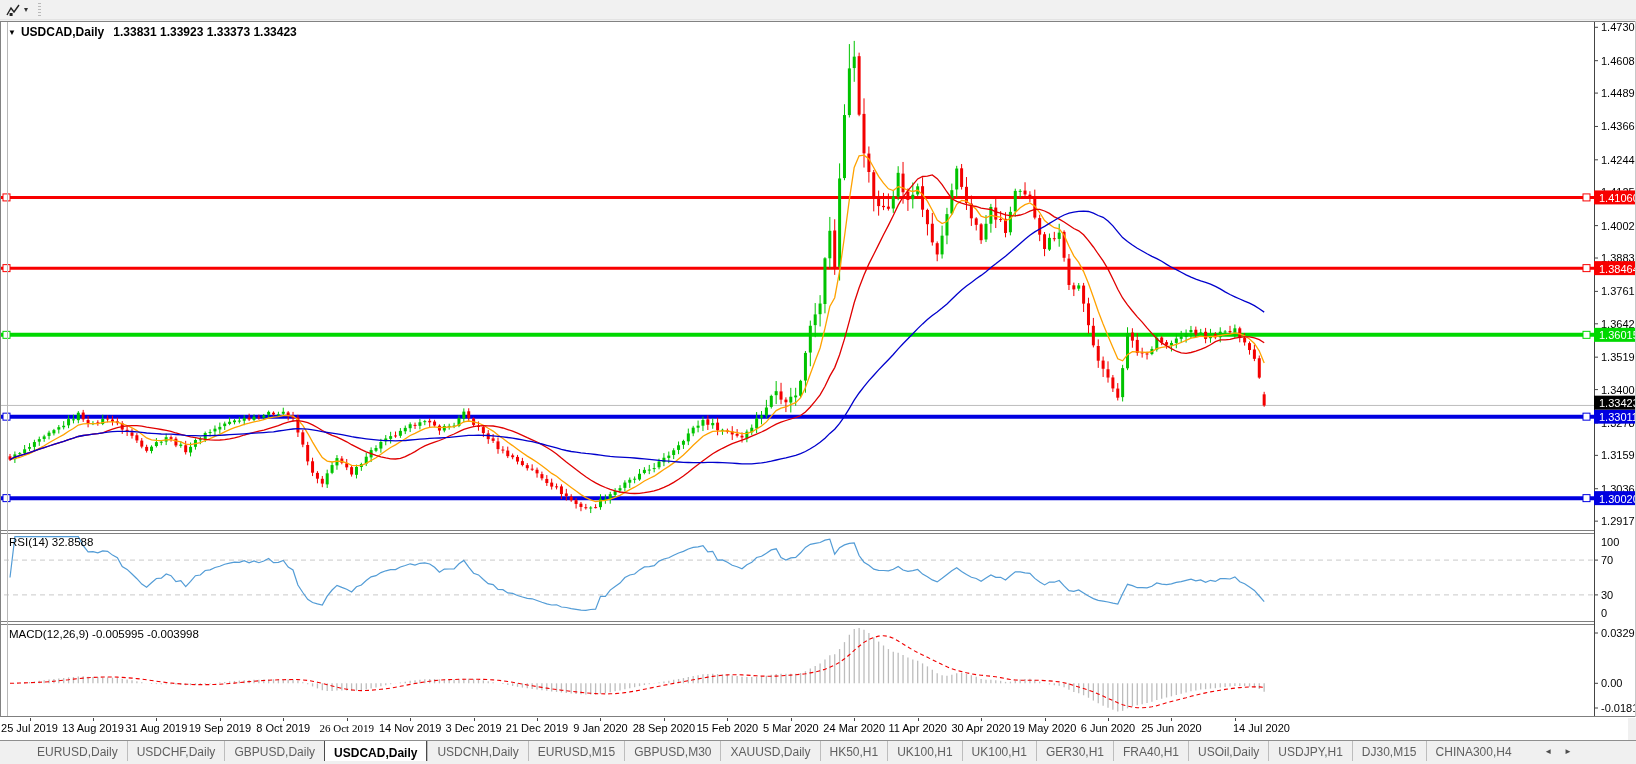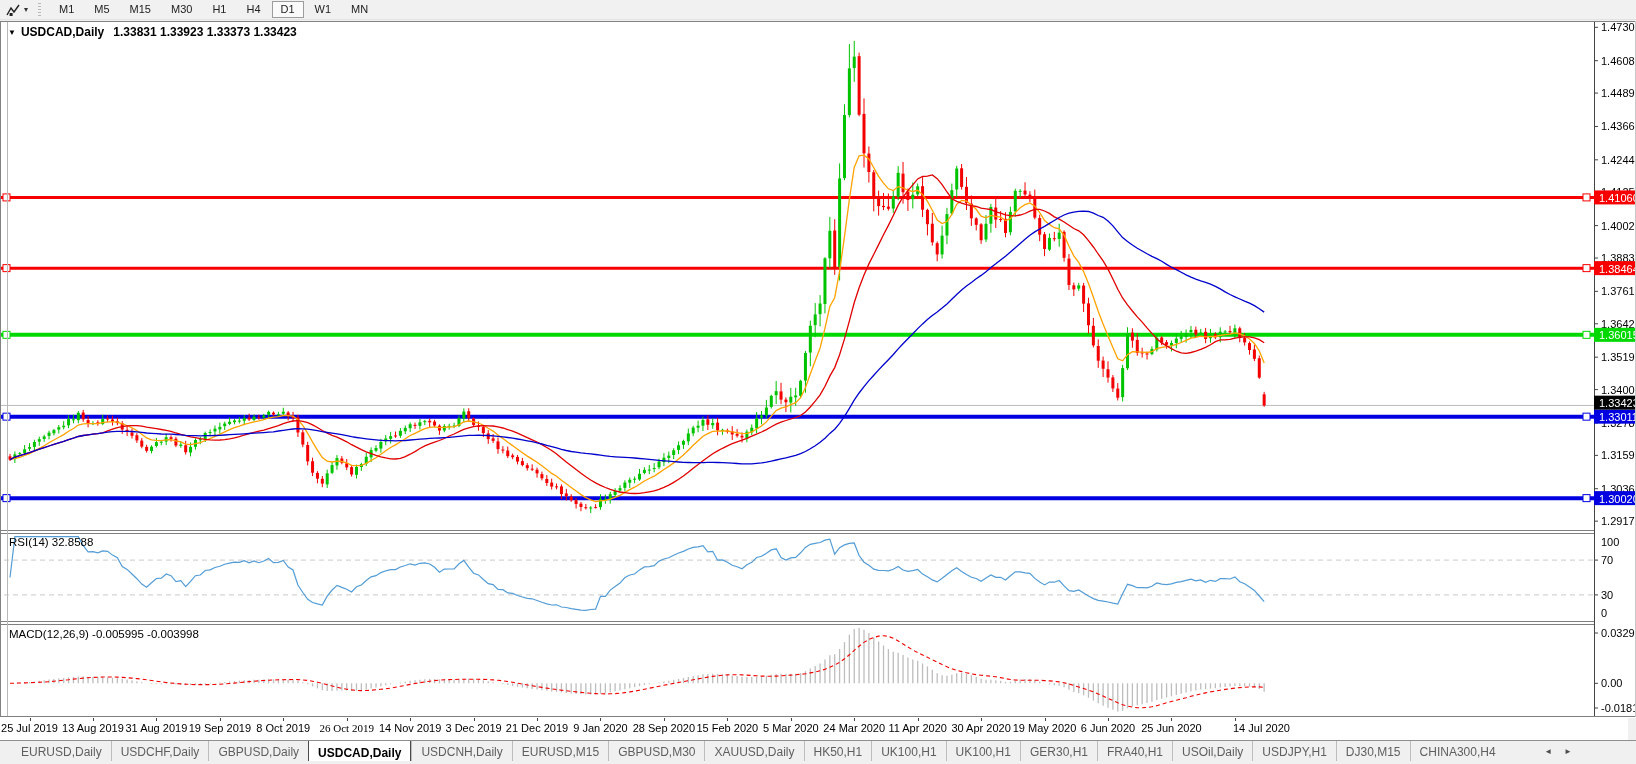--- a/index.html
+++ b/index.html
@@ -19,21 +19,21 @@
   #rsi-label{left:9px;top:536px;}
   #macd-label{left:9px;top:628px;}
   .tri{display:inline-block;font-size:8px;vertical-align:1px;margin-right:5px;}
   .ohlc{margin-left:9px;font-weight:bold;}
   
   #date-axis{position:absolute;left:0;top:718px;width:1616px;height:22px;background:#ffffff;padding-left:12px;}
   .date-label{position:absolute;top:4px;width:110px;margin-left:-55px;text-align:center;font-size:11px;color:#000;white-space:nowrap;}
   .date-tick{position:absolute;top:0;width:1px;height:3px;background:#444;}
   
   #tabbar{position:absolute;left:0;top:740px;width:1636px;height:21px;background:#f0f0f0;border-top:1px solid #8f8f8f;display:flex;align-items:stretch;}
-  #tabs{display:flex;align-items:stretch;padding-left:12px;overflow:hidden;white-space:nowrap;}
+  #tabs{display:flex;align-items:stretch;padding-left:28px;overflow:hidden;white-space:nowrap;}
   .tab{font-size:12px;color:#5f5f5f;padding:3px 9px 0 9px;line-height:16px;white-space:nowrap;}
   .tab + .tab{border-left:1px solid #bdbdbd;}
   .tab.active{background:#ffffff;color:#000;border:1px solid #4a4a4a;border-left:1px solid #4a4a4a !important;margin-top:-1px;padding-top:4px;font-weight:bold;}
   #tab-arrows{position:absolute;right:64px;top:0;height:21px;display:flex;align-items:center;gap:12px;}
   .tab-arrow{font-size:8px;color:#4d4d4d;}
   #status-strip{position:absolute;left:0;top:761px;width:1636px;height:3px;background:#f0f0f0;}
 </style>
 </head>
 <body>
 
@@ -41,31 +41,20 @@
 
   <div id="toolbar">
     <div class="tool-icon-group">
       <svg width="15" height="14" viewBox="0 0 15 14">
         <path d="M1 12 L5 5 L8 9 L13 2" stroke="#222" stroke-width="1.4" fill="none"></path>
         <rect x="3.6" y="10" width="3" height="3" fill="#222"></rect>
       </svg>
       <span class="caret">▾</span>
     </div>
     <div class="grip"></div>
-    <div id="tf-buttons">
-        <div class="tfbtn">M1</div>
-        <div class="tfbtn">M5</div>
-        <div class="tfbtn">M15</div>
-        <div class="tfbtn">M30</div>
-        <div class="tfbtn">H1</div>
-        <div class="tfbtn">H4</div>
-        <div class="tfbtn active">D1</div>
-        <div class="tfbtn">W1</div>
-        <div class="tfbtn">MN</div>
-      </div>
   </div>
 
   <svg id="chart-svg" width="1636" height="697">
       <rect x="0" y="0" width="1636" height="697" fill="#ffffff"></rect>
       <g>
         <line x1="0" y1="176.41662198391413" x2="1594" y2="176.41662198391413" stroke="#F80000" stroke-width="3"></line>
         <line x1="0" y1="247.1280428954422" x2="1594" y2="247.1280428954422" stroke="#F80000" stroke-width="3"></line>
         <line x1="0" y1="313.8353887399465" x2="1594" y2="313.8353887399465" stroke="#00D800" stroke-width="4"></line>
         <line x1="0" y1="395.6601608579091" x2="1594" y2="395.6601608579091" stroke="#0000E0" stroke-width="4"></line>
         <line x1="0" y1="477.1308310991956" x2="1594" y2="477.1308310991956" stroke="#0000E0" stroke-width="4"></line>

